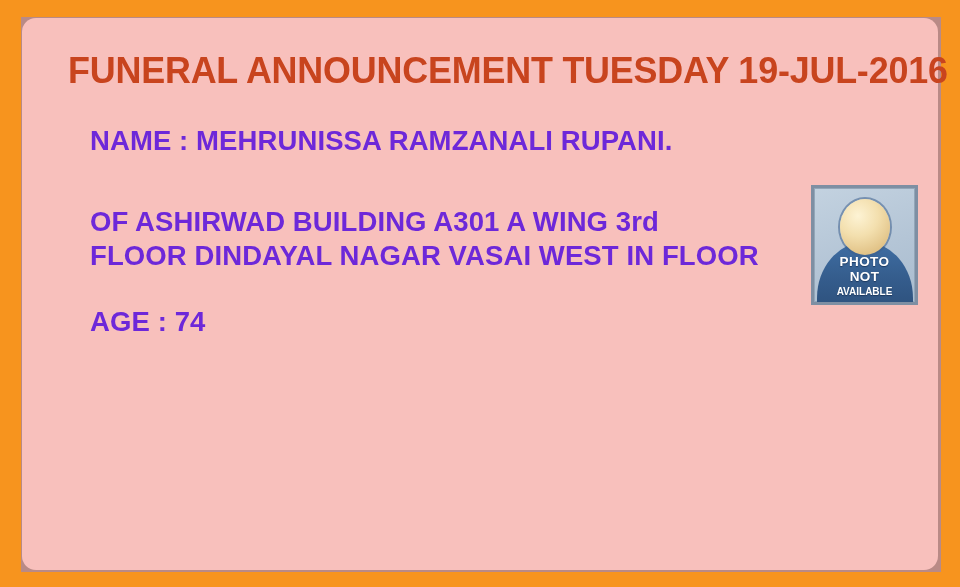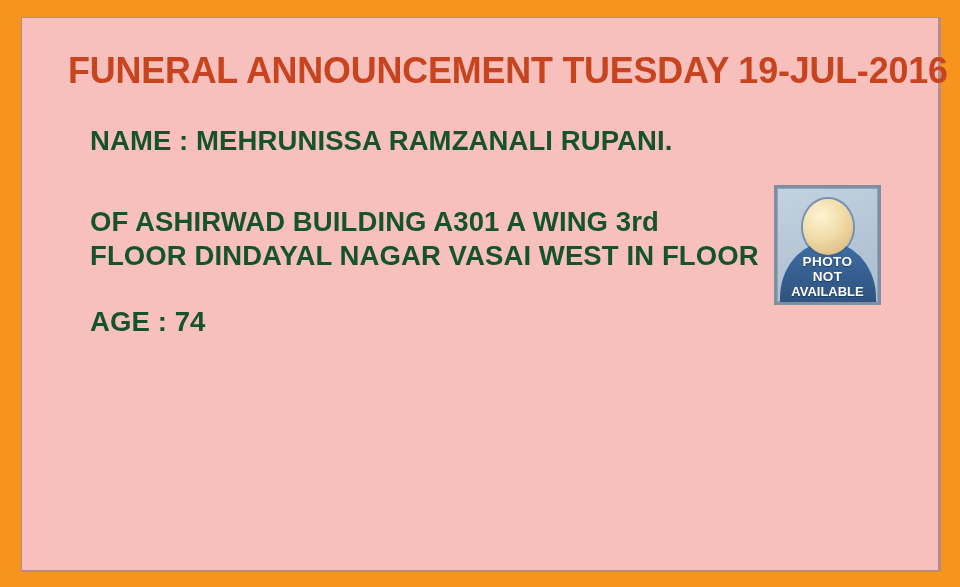--- a/index.html
+++ b/index.html
@@ -25,20 +25,21 @@
     background: #b98a86;
   }
   #panel {
     position: absolute;
     left: 22px;
     top: 18px;
     width: 916px;
     height: 552px;
     background: #f8c0bc;
     box-sizing: border-box;
+    border-radius: 14px;
   }
   #title {
     position: absolute;
     left: 46px;
     top: 34px;
     width: 870px;
     font-family: "Liberation Sans Narrow", "Liberation Sans", sans-serif;
     font-size: 37px;
     font-weight: bold;
     letter-spacing: -0.2px;
@@ -50,36 +51,36 @@
   }
   #body-block {
     position: absolute;
     left: 68px;
     top: 100px;
     width: 700px;
   }
   .para {
     font-size: 27.5px;
     font-weight: bold;
-    color: #14532d;
+    color: #6d28d9;
     line-height: 34px;
     letter-spacing: 0.1px;
     white-space: nowrap;
   }
   .para .line { display: block; }
   .sp-name      { margin-top: 6px; }
   .sp-address   { margin-top: 47px; }
   .sp-age       { margin-top: 32px; }
   .sp-funeral   { margin-top: 44px; }
   .sp-samar     { margin-top: 50px; }
 
   
   #photo-placeholder {
     position: absolute;
-    left: 752px;
+    left: 789px;
     top: 167px;
     width: 107px;
     height: 120px;
     box-sizing: border-box;
     border: 3px solid #7e8fa3;
     background: linear-gradient(160deg, #c3d2e0 0%, #b4c5d6 55%, #a9bccf 100%);
     overflow: hidden;
   }
   #photo-inner {
     position: absolute;
@@ -117,21 +118,21 @@
     text-align: center;
     color: #ffffff;
     font-family: "Liberation Sans", sans-serif;
     font-size: 13.5px;
     font-weight: bold;
     line-height: 15px;
     letter-spacing: 0.4px;
     text-shadow: 0 1px 1px rgba(20,45,80,0.75);
   }
   #photo-text span { display: block; }
-  #photo-text .l3 { font-size: 13px; letter-spacing: 0px; }
+  #photo-text .l3 { font-size: 10px; letter-spacing: 0px; }
 </style>
 </head>
 <body>
 
 <div id="poster">
 
   <div id="panel-shadow"></div>
 
   <div id="panel">
 

